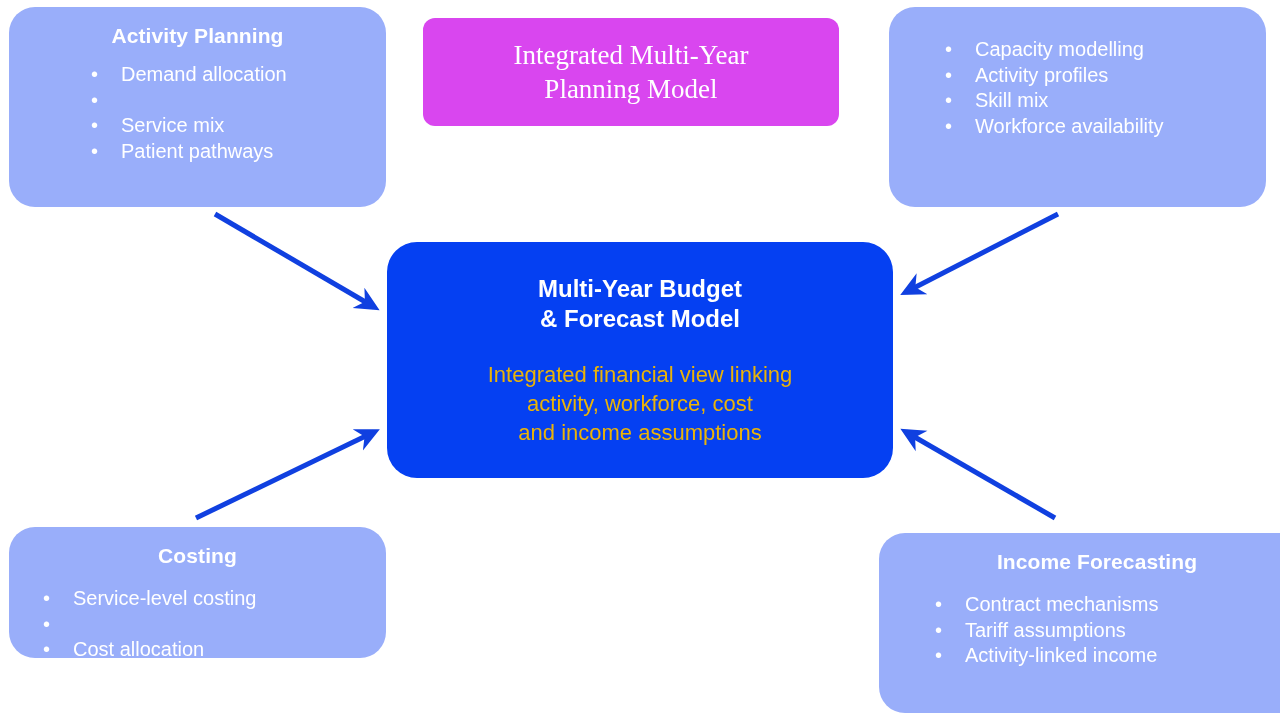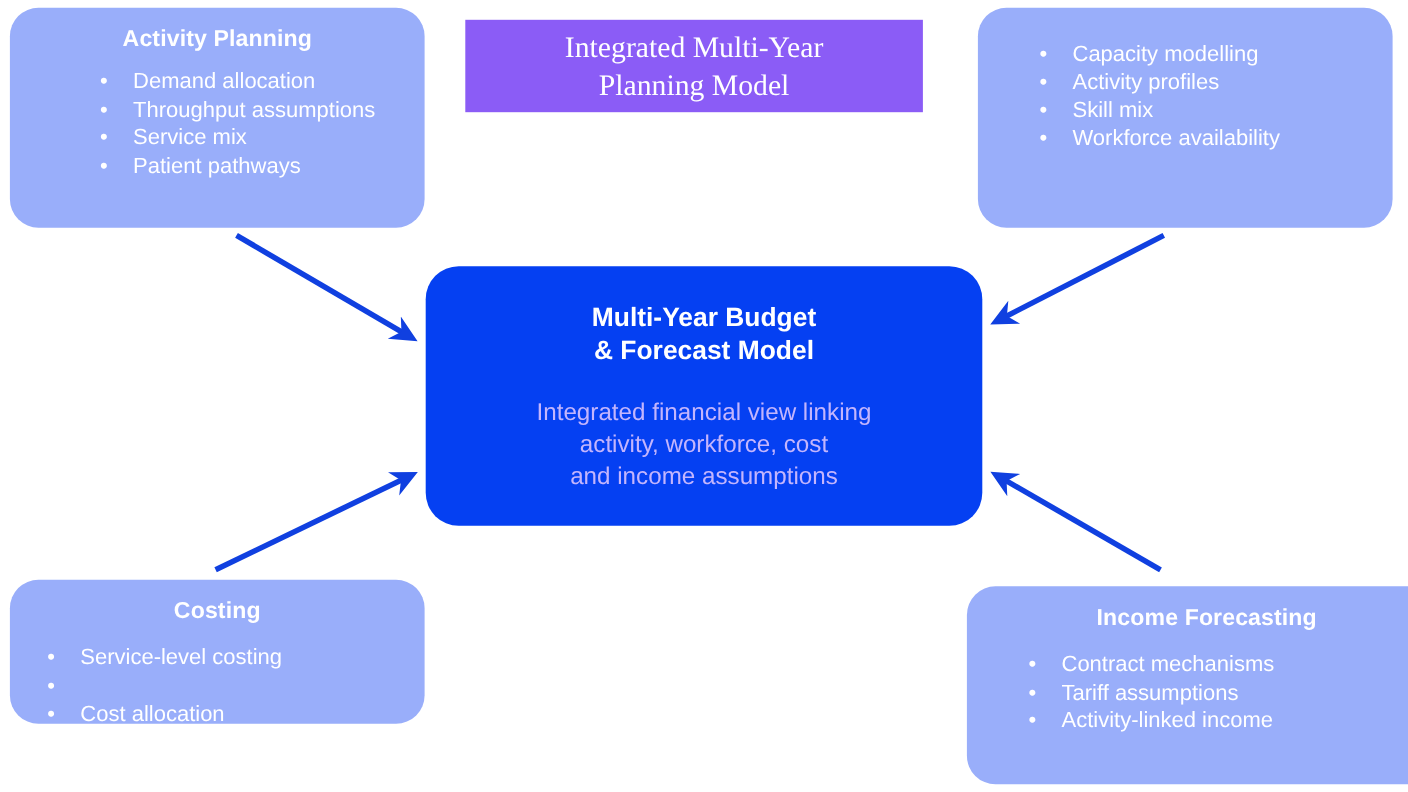--- a/index.html
+++ b/index.html
@@ -95,23 +95,23 @@
   #card-costing .bullets { margin-left: 20px; margin-top: 18px; }
   #card-costing .card-title { font-size: 21px; }
 
   #card-income-forecasting {
     left: 879px; top: 533px; width: 436px; height: 180px;
   }
   #card-income-forecasting .bullets { margin-left: 42px; margin-top: 18px; }
 
   
   #card-header {
-    left: 423px; top: 18px; width: 416px; height: 84px;
-    background: #8b5cf6;
-    border-radius: 0;
+    left: 423px; top: 18px; width: 416px; height: 108px;
+    background: #d946ef;
+    border-radius: 12px;
     display: flex;
     align-items: center;
     justify-content: center;
   }
   #card-header .header-text {
     font-family: "Liberation Serif", serif;
     font-size: 27px;
     line-height: 34px;
     color: #ffffff;
     text-align: center;
@@ -134,21 +134,21 @@
     line-height: 30px;
     text-align: center;
     color: #ffffff;
     white-space: pre-line;
     margin: 0;
   }
   #card-hub .hub-body {
     font-size: 22px;
     line-height: 29px;
     text-align: center;
-    color: #c4b5fd;
+    color: #eab308;
     white-space: pre-line;
     margin: 26px 0 0 0;
   }
 </style>
 </head>
 <body>
 
 <div id="canvas">
 
   <svg id="arrows" viewBox="0 0 1280 720" width="1280" height="720" xmlns="http://www.w3.org/2000/svg">
@@ -172,21 +172,20 @@
 
   <div class="card satellite" id="card-activity-planning">
     <div class="card-title">Activity Planning</div>
     <ul class="bullets">
         <li>
           <span class="bullet-dot">•</span>
           <span class="bullet-text">Demand allocation</span>
         </li>
         <li>
           <span class="bullet-dot">•</span>
-          <span class="bullet-text">Throughput assumptions</span>
         </li>
         <li>
           <span class="bullet-dot">•</span>
           <span class="bullet-text">Service mix</span>
         </li>
         <li>
           <span class="bullet-dot">•</span>
           <span class="bullet-text">Patient pathways</span>
         </li>
       </ul>

